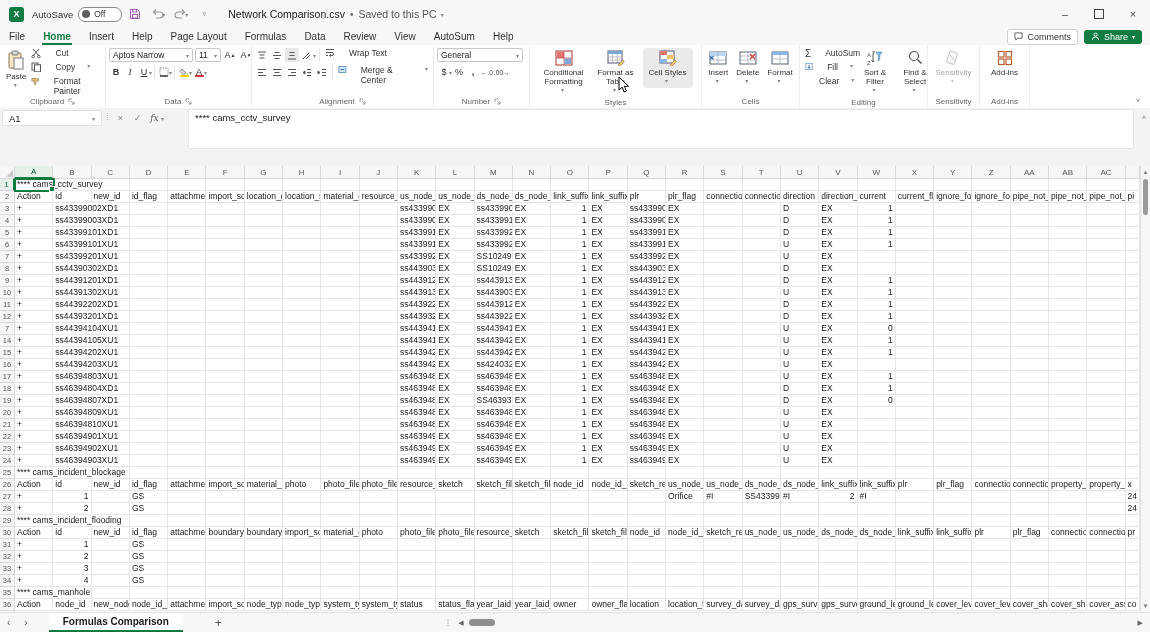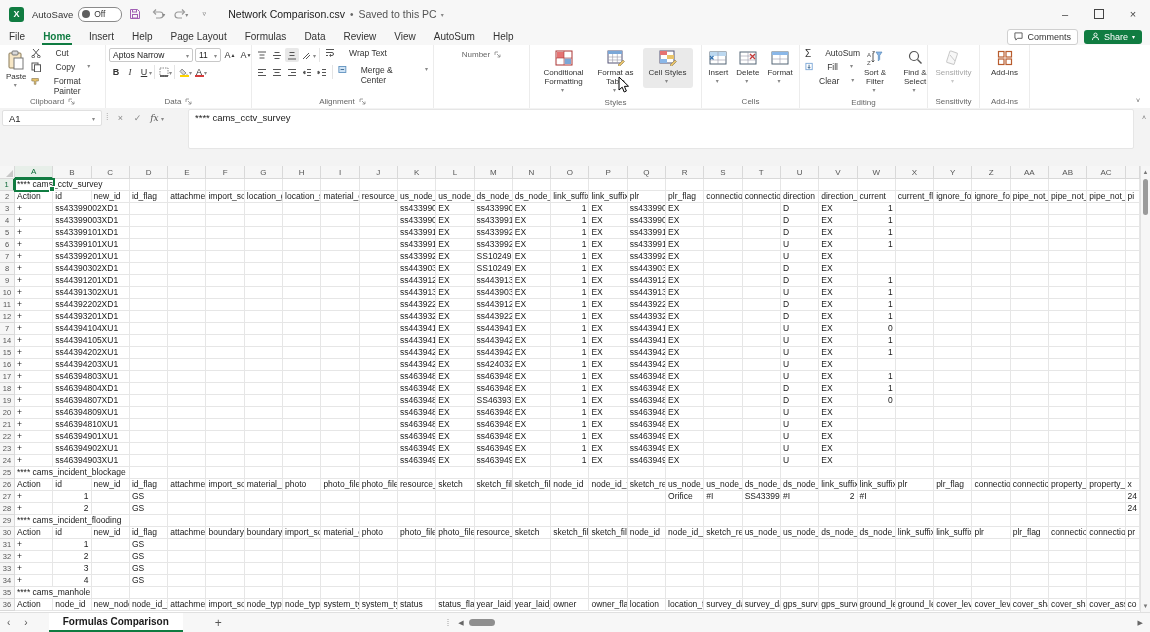--- a/index.html
+++ b/index.html
@@ -364,20 +364,44 @@
     </div>
     <div class="rg-label">
         <span>Alignment</span>
       <svg width="7" height="7" viewBox="0 0 7 7">
           <path d="M1 1h3M1 1v3M3 3l3 3M6 3.5V6H3.5" stroke="#888" stroke-width="0.8" fill="none"></path>
         </svg>
     </div>
   </div>
 
   <div class="rg" style="width:96px;">
+    <div class="rg-body" style="flex-direction:column;">
+      <div class="inputbox" style="width:86px;">
+        <span>General</span>
+        <span class="caret">▾</span>
+      </div>
+      <div style="display:flex;align-items:center;margin-top:3px;">
+        <div class="fbtn">
+            <span>$</span>
+          </div>
+        <span class="caret">▾</span>
+        <div class="fbtn">
+            <span>%</span>
+          </div>
+        <div class="fbtn" style="font-weight:bold;">
+            <span>,</span>
+          </div>
+        <div class="fbtn" style="font-size:6.5px;">
+            <span>←.0</span>
+          </div>
+        <div class="fbtn" style="font-size:6.5px;">
+            <span>.00→</span>
+          </div>
+      </div>
+    </div>
     <div class="rg-label">
         <span>Number</span>
       <svg width="7" height="7" viewBox="0 0 7 7">
           <path d="M1 1h3M1 1v3M3 3l3 3M6 3.5V6H3.5" stroke="#888" stroke-width="0.8" fill="none"></path>
         </svg>
     </div>
   </div>
 
   <div class="rg" style="width:172px;">
     <div class="rg-body" style="justify-content:center;gap:2px;">

